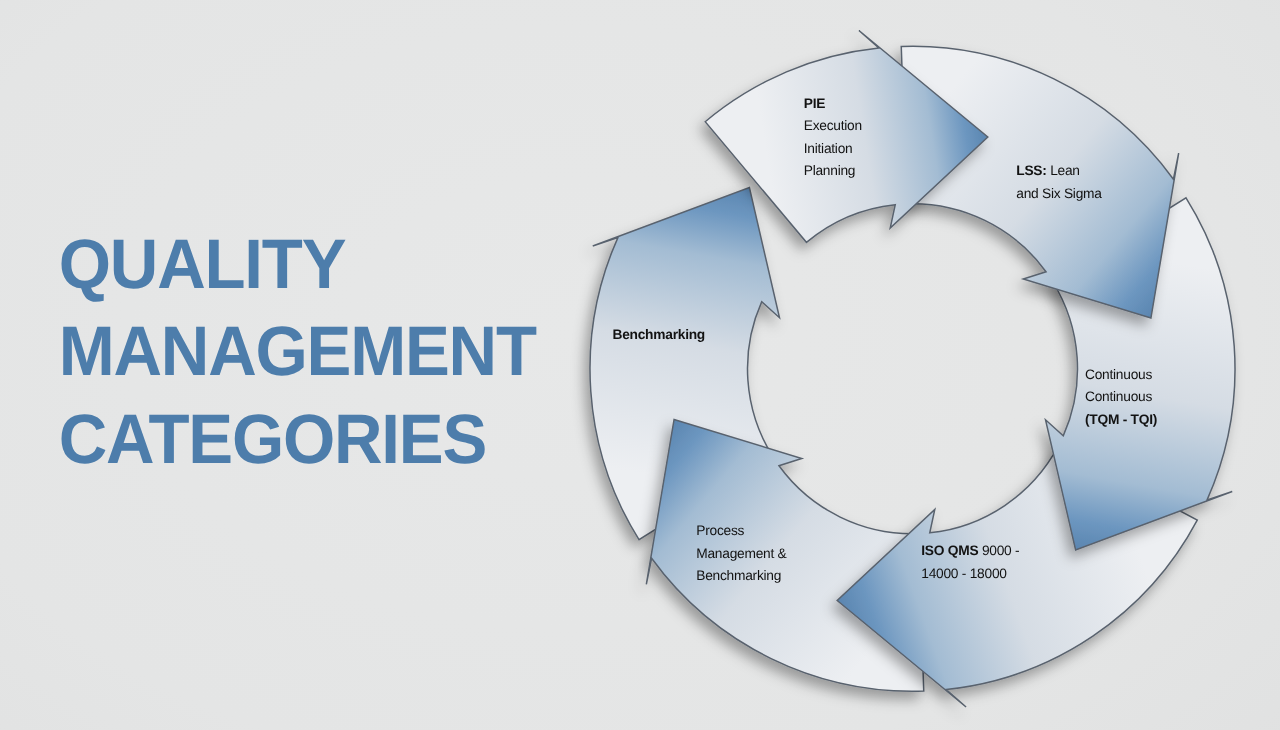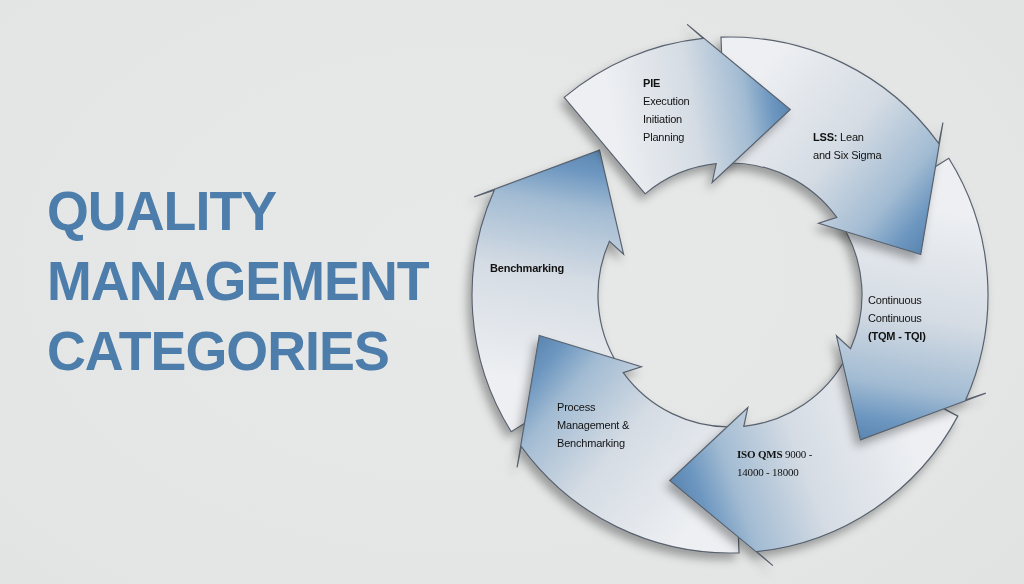--- a/index.html
+++ b/index.html
@@ -94,25 +94,25 @@
       </div>
       <div class="seg-label" style="left: 813px; top: 128px;">
         <div><b>LSS:</b><span> Lean</span></div>
         <div><span>and Six Sigma</span></div>
       </div>
       <div class="seg-label" style="left: 868px; top: 291px;">
         <div><span>Continuous</span></div>
         <div><span>Continuous</span></div>
         <div><b>(TQM - TQI)</b></div>
       </div>
-      <div class="seg-label" style="left: 737px; top: 445px; font-family: Liberation Serif, serif;">
+      <div class="seg-label" style="left: 737px; top: 432px;">
         <div><b>ISO QMS </b><span>9000 -</span></div>
         <div><span>14000 - 18000</span></div>
       </div>
-      <div class="seg-label" style="left: 557px; top: 398px;">
+      <div class="seg-label" style="left: 557px; top: 416px;">
         <div><span>Process</span></div>
         <div><span>Management &amp;</span></div>
         <div><span>Benchmarking</span></div>
       </div>
       <div class="seg-label" style="left: 490px; top: 259px; font-weight: bold;">
         <div><span>Benchmarking</span></div>
       </div>
     </div>
 </div>
 

